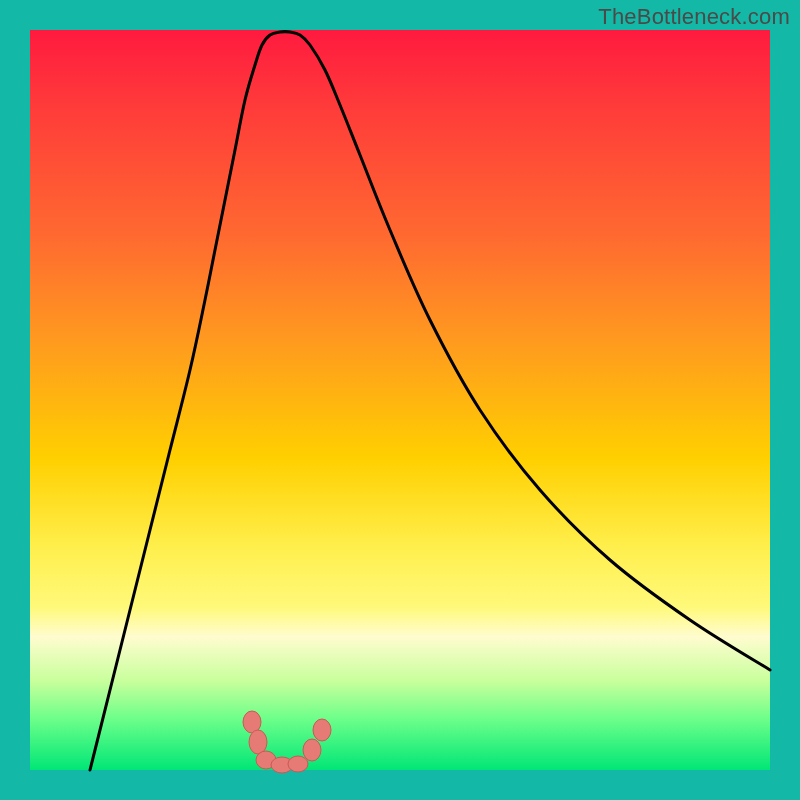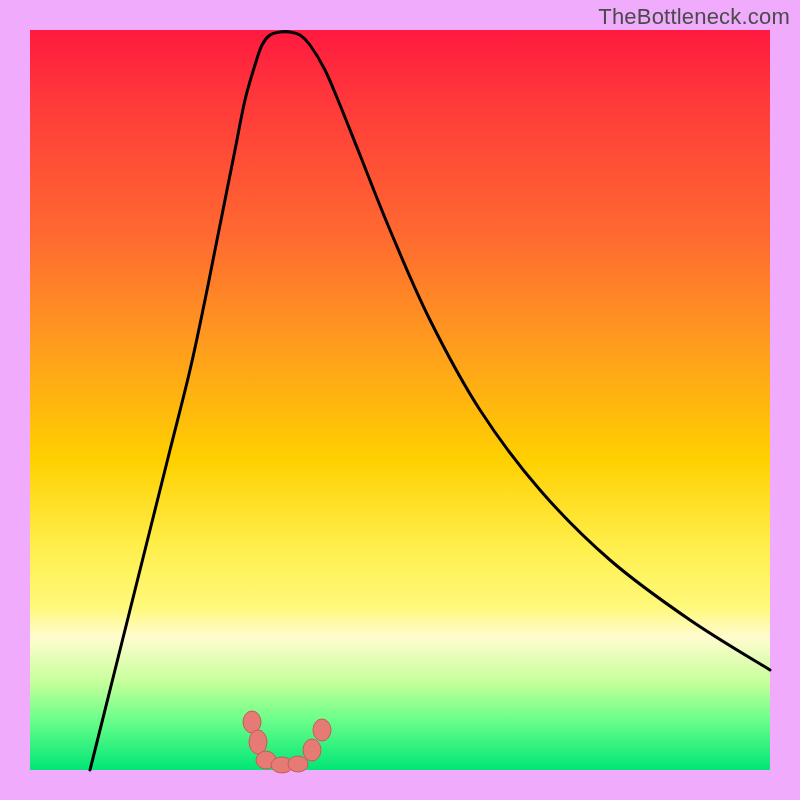--- a/index.html
+++ b/index.html
@@ -10,21 +10,21 @@
     background: #000;
     overflow: hidden;
     font-family: Arial, Helvetica, sans-serif;
   }
   .frame {
     position: absolute;
     left: 0;
     top: 0;
     width: 800px;
     height: 800px;
-    background: #f0abfc;
+    background: #14b8a6;
   }
   .plot {
     position: absolute;
     left: 30px;
     top: 30px;
     width: 740px;
     height: 740px;
     background: linear-gradient(to bottom,
       #ff1a3f 0%,
       #ff3a3a 10%,

